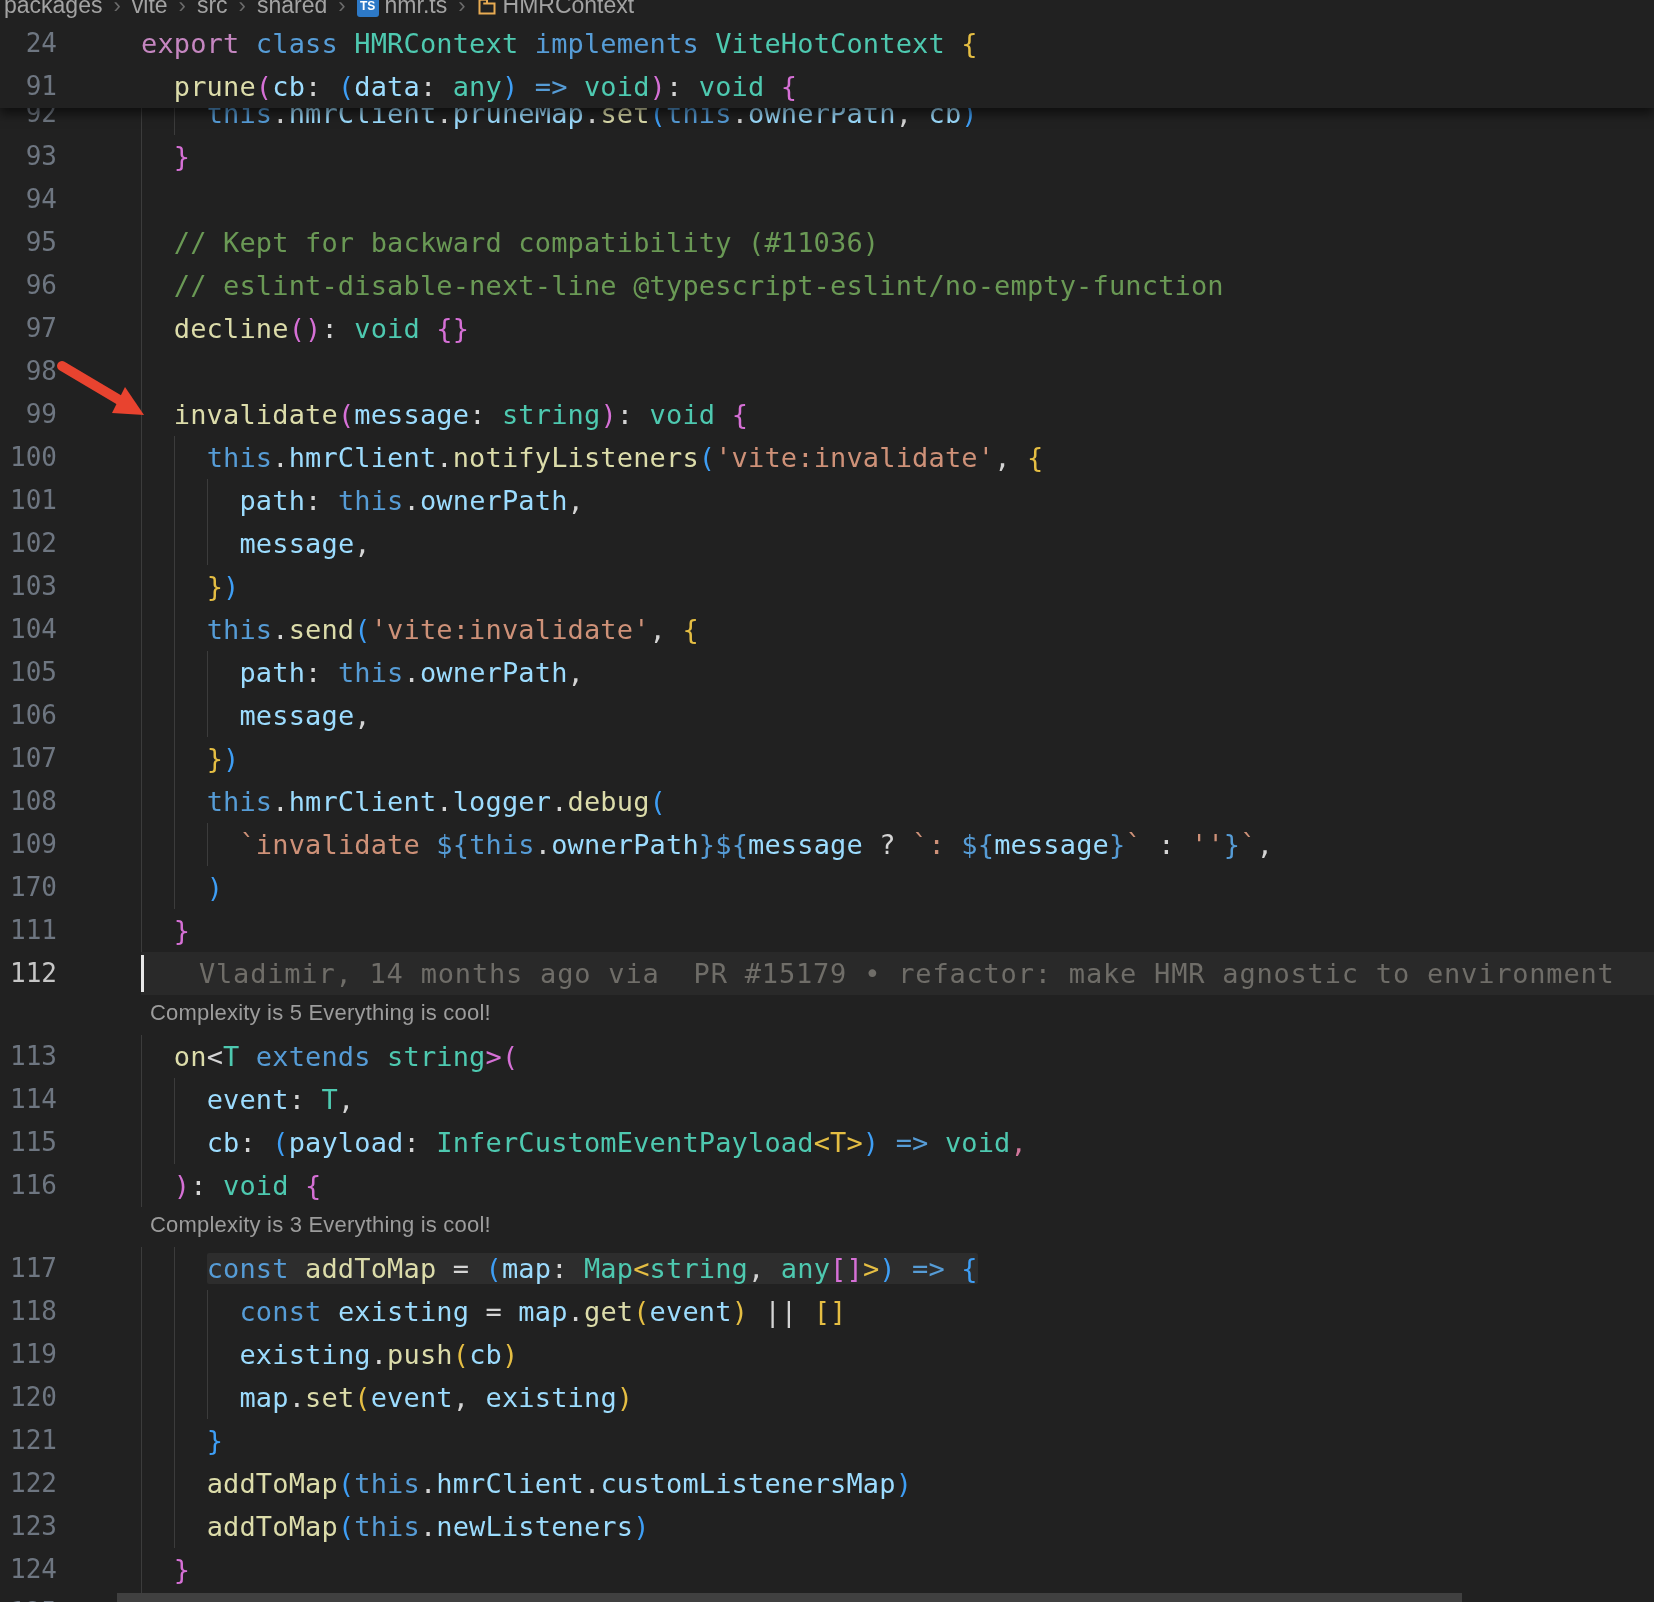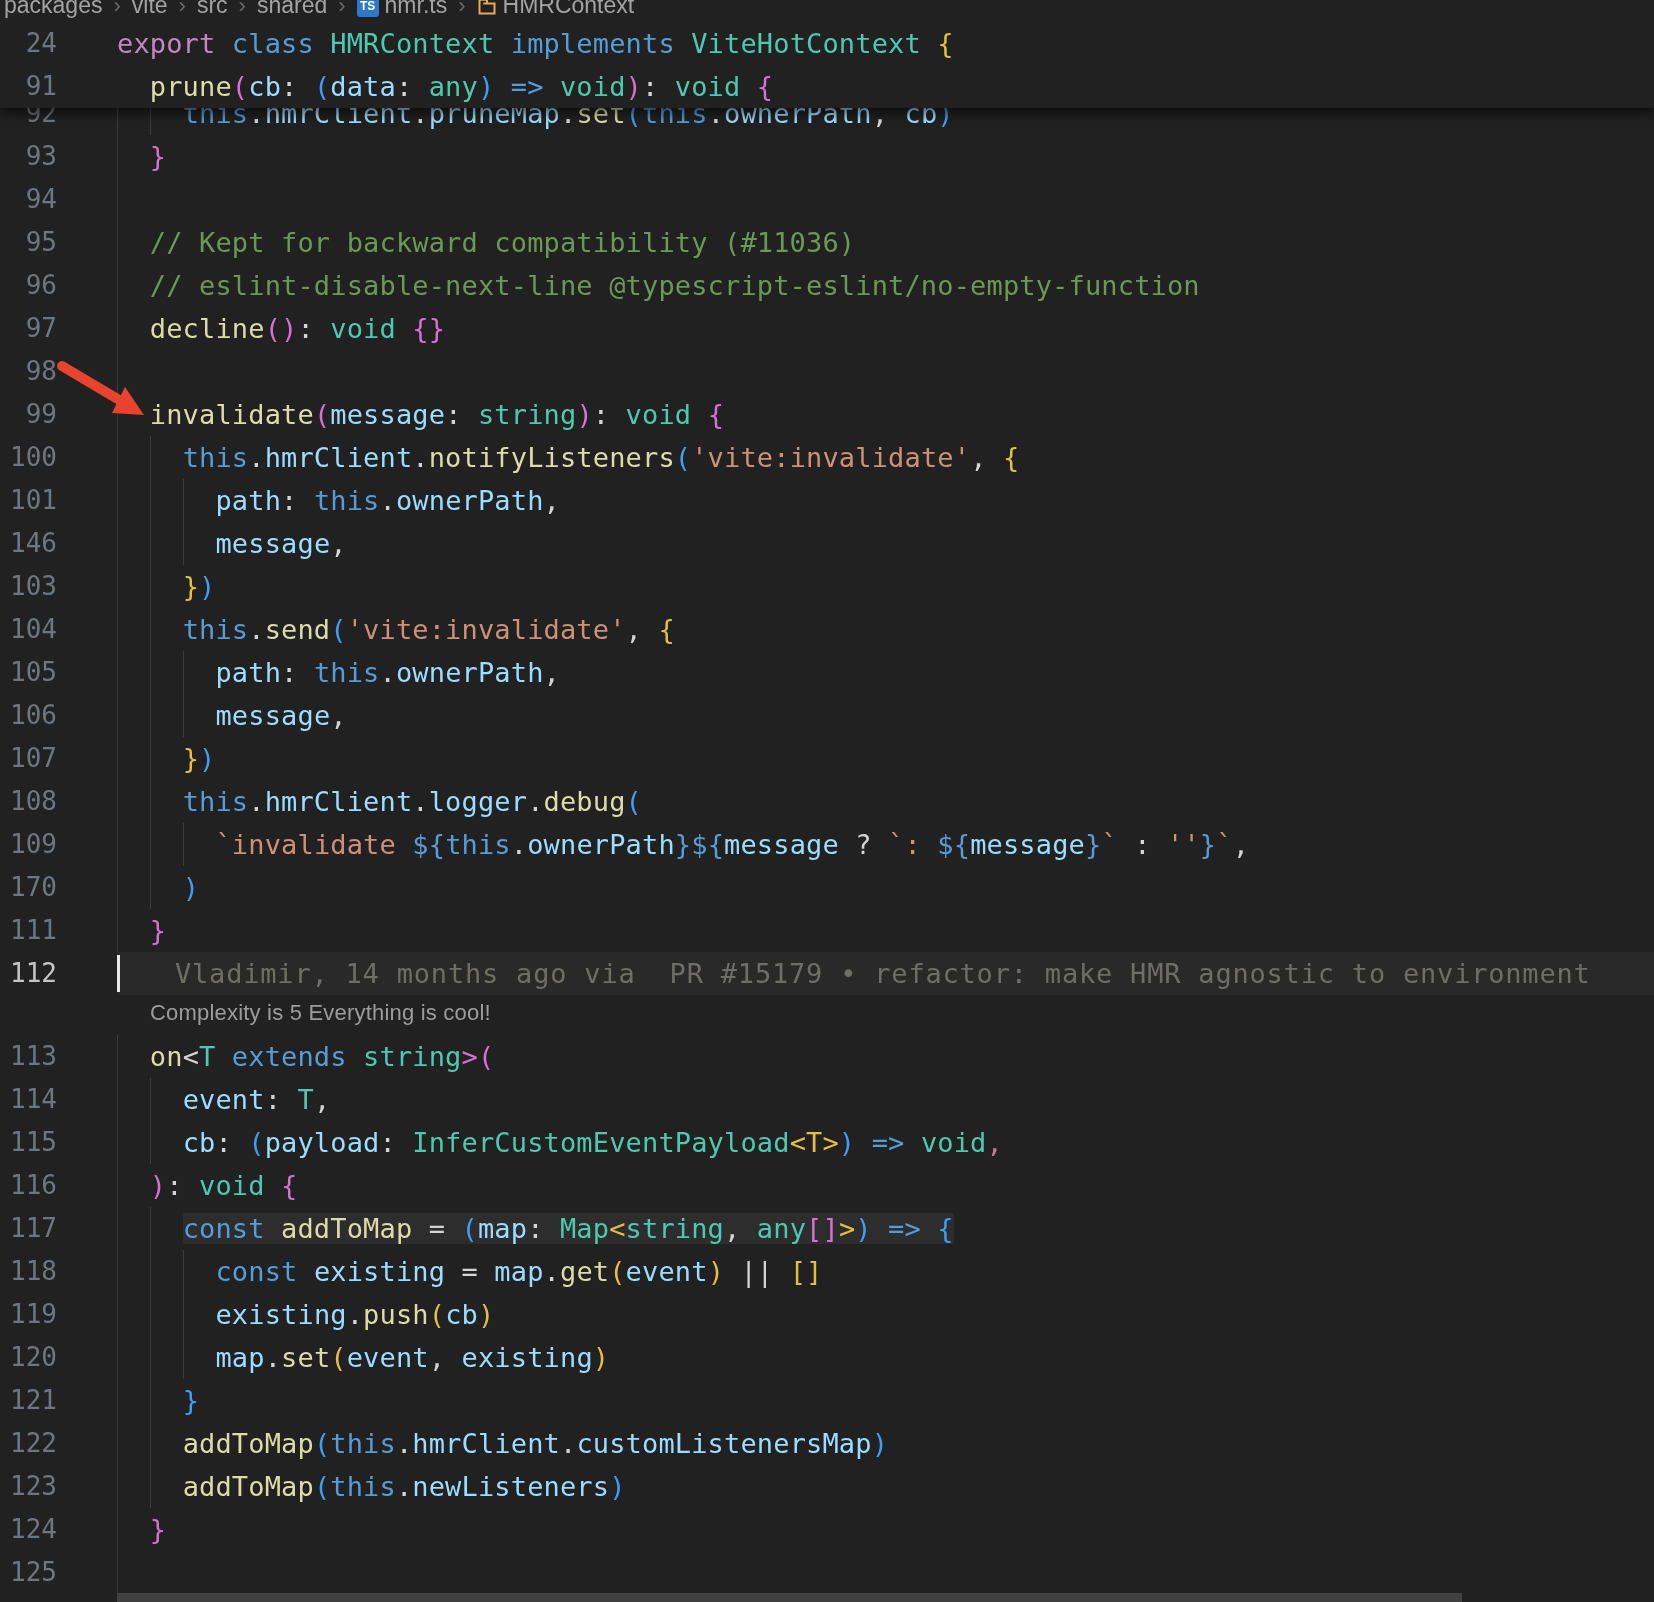--- a/index.html
+++ b/index.html
@@ -4,21 +4,21 @@
 <style>
   html,body{margin:0;padding:0;background:#111;}
   #screen{position:relative;width:1654px;height:1602px;background:#212121;overflow:hidden;
           font-family:"DejaVu Sans Mono","Liberation Mono",monospace;}
   
   #rows{position:absolute;left:0;top:0;right:0;padding-top:92px;z-index:1;}
   .row{display:flex;height:43px;line-height:43px;font-size:27px;letter-spacing:.15px;white-space:pre;}
   .gutter{flex:0 0 117px;box-sizing:border-box;padding-right:60px;text-align:right;
           color:#6e7681;font-size:26px;letter-spacing:0;}
   .gutter.active{color:#c6c6c6;}
-  .code{position:relative;flex:1;overflow:hidden;}
+  .code{position:relative;flex:1;overflow:hidden;margin-left:24px;}
   .code .txt{position:relative;z-index:2;}
   .guide{position:absolute;top:0;bottom:0;width:1px;background:#3c3c3c;z-index:1;}
   .hlbox{background:rgba(255,255,255,.055);border-radius:2px;}
   .linehl{background:rgba(255,255,255,.04);}
   .cursor{position:absolute;left:0;top:3px;width:3px;height:37px;background:#e8e8e8;z-index:4;}
   
   .tk-cm{color:#6A9955}.tk-kw{color:#569CD6}.tk-ctl{color:#C586C0}.tk-ty{color:#4EC9B0}
   .tk-fn{color:#DCDCAA}.tk-vr{color:#9CDCFE}.tk-st{color:#CE9178}.tk-pu{color:#D4D4D4}
   .tk-b1{color:#E5BE43}.tk-b2{color:#D670D6}.tk-b3{color:#3E9EF5}.tk-er{color:#D1769B}
   
@@ -52,36 +52,37 @@
       <div class="row"><div class="gutter">92</div><div class="code"><div class="guide" style="left: 0px;"></div><div class="guide" style="left: 32.82px;"></div><span class="txt" style="margin-left: 65.64px;"><span class="tk-kw">this</span><span class="tk-pu">.</span><span class="tk-vr">hmrClient</span><span class="tk-pu">.</span><span class="tk-vr">pruneMap</span><span class="tk-pu">.</span><span class="tk-fn">set</span><span class="tk-b3">(</span><span class="tk-kw">this</span><span class="tk-pu">.</span><span class="tk-vr">ownerPath</span><span class="tk-pu">, </span><span class="tk-vr">cb</span><span class="tk-b3">)</span></span></div></div>
       <div class="row"><div class="gutter">93</div><div class="code"><div class="guide" style="left: 0px;"></div><span class="txt" style="margin-left: 32.82px;"><span class="tk-b2">}</span></span></div></div>
       <div class="row"><div class="gutter">94</div><div class="code"><div class="guide" style="left: 0px;"></div><span class="txt" style="margin-left: 0px;"></span></div></div>
       <div class="row"><div class="gutter">95</div><div class="code"><div class="guide" style="left: 0px;"></div><span class="txt" style="margin-left: 32.82px;"><span class="tk-cm">// Kept for backward compatibility (#11036)</span></span></div></div>
       <div class="row"><div class="gutter">96</div><div class="code"><div class="guide" style="left: 0px;"></div><span class="txt" style="margin-left: 32.82px;"><span class="tk-cm">// eslint-disable-next-line @typescript-eslint/no-empty-function</span></span></div></div>
       <div class="row"><div class="gutter">97</div><div class="code"><div class="guide" style="left: 0px;"></div><span class="txt" style="margin-left: 32.82px;"><span class="tk-fn">decline</span><span class="tk-b2">()</span><span class="tk-pu">: </span><span class="tk-ty">void</span><span class="tk-pu"> </span><span class="tk-b2">{}</span></span></div></div>
       <div class="row"><div class="gutter">98</div><div class="code"><div class="guide" style="left: 0px;"></div><span class="txt" style="margin-left: 0px;"></span></div></div>
       <div class="row"><div class="gutter">99</div><div class="code"><div class="guide" style="left: 0px;"></div><span class="txt" style="margin-left: 32.82px;"><span class="tk-fn">invalidate</span><span class="tk-b2">(</span><span class="tk-vr">message</span><span class="tk-pu">: </span><span class="tk-ty">string</span><span class="tk-b2">)</span><span class="tk-pu">: </span><span class="tk-ty">void</span><span class="tk-pu"> </span><span class="tk-b2">{</span></span></div></div>
       <div class="row"><div class="gutter">100</div><div class="code"><div class="guide" style="left: 0px;"></div><div class="guide" style="left: 32.82px;"></div><span class="txt" style="margin-left: 65.64px;"><span class="tk-kw">this</span><span class="tk-pu">.</span><span class="tk-vr">hmrClient</span><span class="tk-pu">.</span><span class="tk-fn">notifyListeners</span><span class="tk-b3">(</span><span class="tk-st">'vite:invalidate'</span><span class="tk-pu">, </span><span class="tk-b1">{</span></span></div></div>
       <div class="row"><div class="gutter">101</div><div class="code"><div class="guide" style="left: 0px;"></div><div class="guide" style="left: 32.82px;"></div><div class="guide" style="left: 65.64px;"></div><span class="txt" style="margin-left: 98.46px;"><span class="tk-vr">path</span><span class="tk-pu">: </span><span class="tk-kw">this</span><span class="tk-pu">.</span><span class="tk-vr">ownerPath</span><span class="tk-pu">,</span></span></div></div>
-      <div class="row"><div class="gutter">146</div><div class="code"><div class="guide" style="left: 0px;"></div><div class="guide" style="left: 32.82px;"></div><div class="guide" style="left: 65.64px;"></div><span class="txt" style="margin-left: 98.46px;"><span class="tk-vr">message</span><span class="tk-pu">,</span></span></div></div>
+      <div class="row"><div class="gutter">102</div><div class="code"><div class="guide" style="left: 0px;"></div><div class="guide" style="left: 32.82px;"></div><div class="guide" style="left: 65.64px;"></div><span class="txt" style="margin-left: 98.46px;"><span class="tk-vr">message</span><span class="tk-pu">,</span></span></div></div>
       <div class="row"><div class="gutter">103</div><div class="code"><div class="guide" style="left: 0px;"></div><div class="guide" style="left: 32.82px;"></div><span class="txt" style="margin-left: 65.64px;"><span class="tk-b1">}</span><span class="tk-b3">)</span></span></div></div>
       <div class="row"><div class="gutter">104</div><div class="code"><div class="guide" style="left: 0px;"></div><div class="guide" style="left: 32.82px;"></div><span class="txt" style="margin-left: 65.64px;"><span class="tk-kw">this</span><span class="tk-pu">.</span><span class="tk-fn">send</span><span class="tk-b3">(</span><span class="tk-st">'vite:invalidate'</span><span class="tk-pu">, </span><span class="tk-b1">{</span></span></div></div>
       <div class="row"><div class="gutter">105</div><div class="code"><div class="guide" style="left: 0px;"></div><div class="guide" style="left: 32.82px;"></div><div class="guide" style="left: 65.64px;"></div><span class="txt" style="margin-left: 98.46px;"><span class="tk-vr">path</span><span class="tk-pu">: </span><span class="tk-kw">this</span><span class="tk-pu">.</span><span class="tk-vr">ownerPath</span><span class="tk-pu">,</span></span></div></div>
       <div class="row"><div class="gutter">106</div><div class="code"><div class="guide" style="left: 0px;"></div><div class="guide" style="left: 32.82px;"></div><div class="guide" style="left: 65.64px;"></div><span class="txt" style="margin-left: 98.46px;"><span class="tk-vr">message</span><span class="tk-pu">,</span></span></div></div>
       <div class="row"><div class="gutter">107</div><div class="code"><div class="guide" style="left: 0px;"></div><div class="guide" style="left: 32.82px;"></div><span class="txt" style="margin-left: 65.64px;"><span class="tk-b1">}</span><span class="tk-b3">)</span></span></div></div>
       <div class="row"><div class="gutter">108</div><div class="code"><div class="guide" style="left: 0px;"></div><div class="guide" style="left: 32.82px;"></div><span class="txt" style="margin-left: 65.64px;"><span class="tk-kw">this</span><span class="tk-pu">.</span><span class="tk-vr">hmrClient</span><span class="tk-pu">.</span><span class="tk-vr">logger</span><span class="tk-pu">.</span><span class="tk-fn">debug</span><span class="tk-b3">(</span></span></div></div>
       <div class="row"><div class="gutter">109</div><div class="code"><div class="guide" style="left: 0px;"></div><div class="guide" style="left: 32.82px;"></div><div class="guide" style="left: 65.64px;"></div><span class="txt" style="margin-left: 98.46px;"><span class="tk-st">`invalidate </span><span class="tk-kw">${</span><span class="tk-kw">this</span><span class="tk-pu">.</span><span class="tk-vr">ownerPath</span><span class="tk-kw">}</span><span class="tk-kw">${</span><span class="tk-vr">message</span><span class="tk-pu"> ? </span><span class="tk-st">`: </span><span class="tk-kw">${</span><span class="tk-vr">message</span><span class="tk-kw">}</span><span class="tk-st">`</span><span class="tk-pu"> : </span><span class="tk-st">''</span><span class="tk-kw">}</span><span class="tk-st">`</span><span class="tk-pu">,</span></span></div></div>
       <div class="row"><div class="gutter">170</div><div class="code"><div class="guide" style="left: 0px;"></div><div class="guide" style="left: 32.82px;"></div><span class="txt" style="margin-left: 65.64px;"><span class="tk-b3">)</span></span></div></div>
       <div class="row"><div class="gutter">111</div><div class="code"><div class="guide" style="left: 0px;"></div><span class="txt" style="margin-left: 32.82px;"><span class="tk-b2">}</span></span></div></div>
       <div class="row"><div class="gutter active">112</div><div class="code linehl"><div class="cursor"></div><span class="txt" style="margin-left: 0px;"><span class="blame">Vladimir, 14 months ago via  PR #15179 • refactor: make HMR agnostic to environment</span></span></div></div>
       <div class="row lensrow"><div class="lens">Complexity is 5 Everything is cool!</div></div>
       <div class="row"><div class="gutter">113</div><div class="code"><div class="guide" style="left: 0px;"></div><span class="txt" style="margin-left: 32.82px;"><span class="tk-fn">on</span><span class="tk-pu">&lt;</span><span class="tk-ty">T</span><span class="tk-pu"> </span><span class="tk-kw">extends</span><span class="tk-pu"> </span><span class="tk-ty">string</span><span class="tk-b2">&gt;(</span></span></div></div>
       <div class="row"><div class="gutter">114</div><div class="code"><div class="guide" style="left: 0px;"></div><div class="guide" style="left: 32.82px;"></div><span class="txt" style="margin-left: 65.64px;"><span class="tk-vr">event</span><span class="tk-pu">: </span><span class="tk-ty">T</span><span class="tk-pu">,</span></span></div></div>
       <div class="row"><div class="gutter">115</div><div class="code"><div class="guide" style="left: 0px;"></div><div class="guide" style="left: 32.82px;"></div><span class="txt" style="margin-left: 65.64px;"><span class="tk-vr">cb</span><span class="tk-pu">: </span><span class="tk-b3">(</span><span class="tk-vr">payload</span><span class="tk-pu">: </span><span class="tk-ty">InferCustomEventPayload</span><span class="tk-b1">&lt;T&gt;</span><span class="tk-b3">)</span><span class="tk-pu"> </span><span class="tk-kw">=&gt;</span><span class="tk-pu"> </span><span class="tk-ty">void</span><span class="tk-er">,</span></span></div></div>
       <div class="row"><div class="gutter">116</div><div class="code"><div class="guide" style="left: 0px;"></div><span class="txt" style="margin-left: 32.82px;"><span class="tk-b2">)</span><span class="tk-pu">: </span><span class="tk-ty">void</span><span class="tk-pu"> </span><span class="tk-b2">{</span></span></div></div>
+      <div class="row lensrow"><div class="lens">Complexity is 3 Everything is cool!</div></div>
       <div class="row"><div class="gutter">117</div><div class="code"><div class="guide" style="left: 0px;"></div><div class="guide" style="left: 32.82px;"></div><span class="txt hlbox" style="margin-left: 65.64px;"><span class="tk-kw">const</span><span class="tk-pu"> </span><span class="tk-fn">addToMap</span><span class="tk-pu"> = </span><span class="tk-b3">(</span><span class="tk-vr">map</span><span class="tk-pu">: </span><span class="tk-ty">Map</span><span class="tk-b1">&lt;</span><span class="tk-ty">string</span><span class="tk-pu">, </span><span class="tk-ty">any</span><span class="tk-b2">[]</span><span class="tk-b1">&gt;</span><span class="tk-b3">)</span><span class="tk-pu"> </span><span class="tk-kw">=&gt;</span><span class="tk-pu"> </span><span class="tk-b3">{</span></span></div></div>
       <div class="row"><div class="gutter">118</div><div class="code"><div class="guide" style="left: 0px;"></div><div class="guide" style="left: 32.82px;"></div><div class="guide" style="left: 65.64px;"></div><span class="txt" style="margin-left: 98.46px;"><span class="tk-kw">const</span><span class="tk-pu"> </span><span class="tk-vr">existing</span><span class="tk-pu"> = </span><span class="tk-vr">map</span><span class="tk-pu">.</span><span class="tk-fn">get</span><span class="tk-b1">(</span><span class="tk-vr">event</span><span class="tk-b1">)</span><span class="tk-pu"> || </span><span class="tk-b1">[]</span></span></div></div>
       <div class="row"><div class="gutter">119</div><div class="code"><div class="guide" style="left: 0px;"></div><div class="guide" style="left: 32.82px;"></div><div class="guide" style="left: 65.64px;"></div><span class="txt" style="margin-left: 98.46px;"><span class="tk-vr">existing</span><span class="tk-pu">.</span><span class="tk-fn">push</span><span class="tk-b1">(</span><span class="tk-vr">cb</span><span class="tk-b1">)</span></span></div></div>
       <div class="row"><div class="gutter">120</div><div class="code"><div class="guide" style="left: 0px;"></div><div class="guide" style="left: 32.82px;"></div><div class="guide" style="left: 65.64px;"></div><span class="txt" style="margin-left: 98.46px;"><span class="tk-vr">map</span><span class="tk-pu">.</span><span class="tk-fn">set</span><span class="tk-b1">(</span><span class="tk-vr">event</span><span class="tk-pu">, </span><span class="tk-vr">existing</span><span class="tk-b1">)</span></span></div></div>
       <div class="row"><div class="gutter">121</div><div class="code"><div class="guide" style="left: 0px;"></div><div class="guide" style="left: 32.82px;"></div><span class="txt" style="margin-left: 65.64px;"><span class="tk-b3">}</span></span></div></div>
       <div class="row"><div class="gutter">122</div><div class="code"><div class="guide" style="left: 0px;"></div><div class="guide" style="left: 32.82px;"></div><span class="txt" style="margin-left: 65.64px;"><span class="tk-fn">addToMap</span><span class="tk-b3">(</span><span class="tk-kw">this</span><span class="tk-pu">.</span><span class="tk-vr">hmrClient</span><span class="tk-pu">.</span><span class="tk-vr">customListenersMap</span><span class="tk-b3">)</span></span></div></div>
       <div class="row"><div class="gutter">123</div><div class="code"><div class="guide" style="left: 0px;"></div><div class="guide" style="left: 32.82px;"></div><span class="txt" style="margin-left: 65.64px;"><span class="tk-fn">addToMap</span><span class="tk-b3">(</span><span class="tk-kw">this</span><span class="tk-pu">.</span><span class="tk-vr">newListeners</span><span class="tk-b3">)</span></span></div></div>
       <div class="row"><div class="gutter">124</div><div class="code"><div class="guide" style="left: 0px;"></div><span class="txt" style="margin-left: 32.82px;"><span class="tk-b2">}</span></span></div></div>
       <div class="row"><div class="gutter">125</div><div class="code"><div class="guide" style="left: 0px;"></div><span class="txt" style="margin-left: 0px;"></span></div></div>
     </div>

